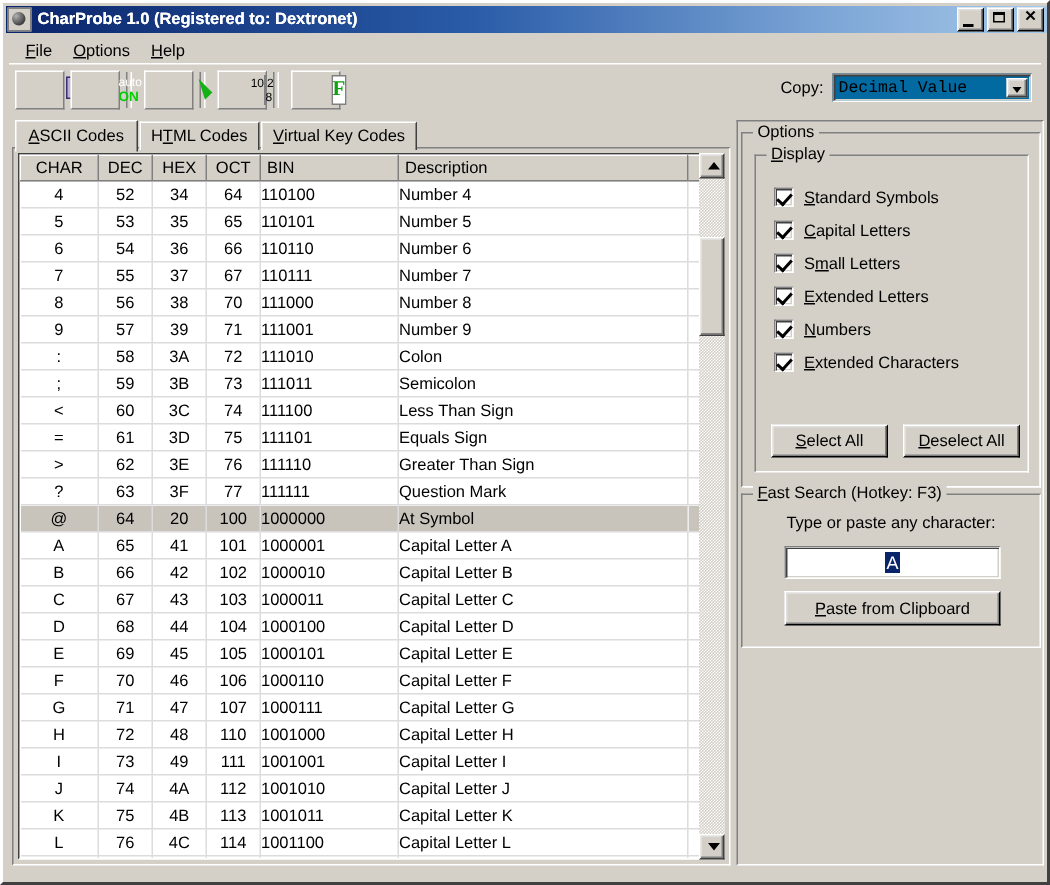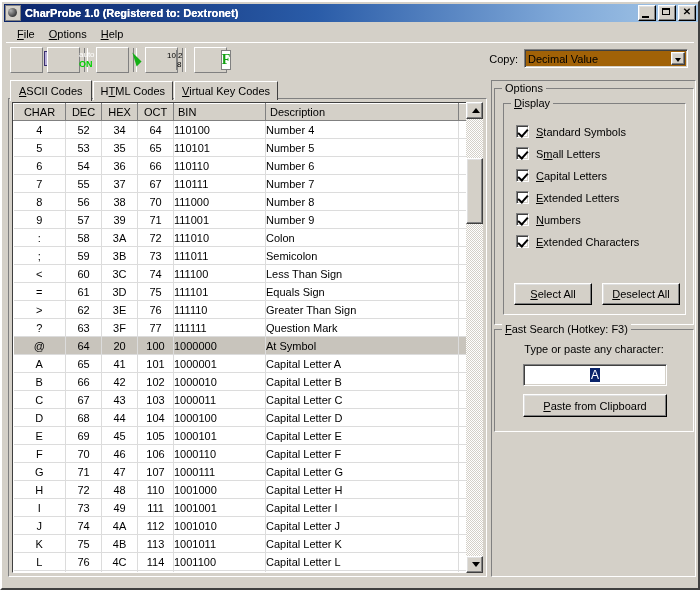--- a/index.html
+++ b/index.html
@@ -93,24 +93,24 @@
   .ico-base{background:#fff;border:1px solid #808080;box-sizing:border-box;}
   .ico-base .b2{position:absolute;left:1px;top:0px;font-size:8px;line-height:9px;color:#000;}
   .ico-base .b10{position:absolute;right:1px;top:0px;font-size:8px;line-height:9px;color:#000;}
   .ico-base .b8{position:absolute;left:0;right:0;bottom:0px;text-align:center;font-size:8px;line-height:9px;color:#000;}
   
   .ico-f{background:#fff;border:1px solid #808080;box-sizing:border-box;color:#11a011;font-weight:bold;font-size:14px;line-height:18px;text-align:center;font-family:"Liberation Serif", serif;}
 
   .copybox{position:absolute;right:6px;top:6px;display:flex;align-items:center;}
   .copylbl{font-size:11px;margin-right:6px;color:#000;}
   .combo{
-    width:164px;height:19px;background:#a16207;
+    width:133px;height:19px;background:#0369a1;
     border:1px solid;border-color:#808080 #ffffff #ffffff #808080;
     box-shadow:inset 1px 1px 0 #404040, inset -1px -1px 0 #d4d0c8;
-    display:flex;align-items:center;box-sizing:border-box;position:relative;
+    display:flex;align-items:center;box-sizing:border-box;position:relative;font-family:Liberation Mono, monospace;
   }
   .combo .val{padding-left:3px;font-size:11px;color:#000;}
   .combo .arrow{
     position:absolute;right:2px;top:2px;width:14px;height:13px;background:#d4d0c8;
     border:1px solid;border-color:#ffffff #404040 #404040 #ffffff;
     box-shadow:inset -1px -1px 0 #808080, inset 1px 1px 0 #dfdfdf;
     box-sizing:border-box;
   }
   .combo .arrow:after{
     content:"";position:absolute;left:3px;top:5px;width:0;height:0;
@@ -613,25 +613,25 @@
       <div class="gb-inner">
         <div class="gb-title"><u>D</u><span>isplay</span></div>
 
         <div class="cklist" id="ck-list">
             <div class="ckrow">
               <div class="ckbox on"></div>
               <div class="cklabel"><u>S</u>tandard Symbols</div>
             </div>
             <div class="ckrow">
               <div class="ckbox on"></div>
-              <div class="cklabel">S<u>m</u>all Letters</div>
+              <div class="cklabel"><u>C</u>apital Letters</div>
             </div>
             <div class="ckrow">
               <div class="ckbox on"></div>
-              <div class="cklabel"><u>C</u>apital Letters</div>
+              <div class="cklabel">S<u>m</u>all Letters</div>
             </div>
             <div class="ckrow">
               <div class="ckbox on"></div>
               <div class="cklabel"><u>E</u>xtended Letters</div>
             </div>
             <div class="ckrow">
               <div class="ckbox on"></div>
               <div class="cklabel"><u>N</u>umbers</div>
             </div>
             <div class="ckrow">

